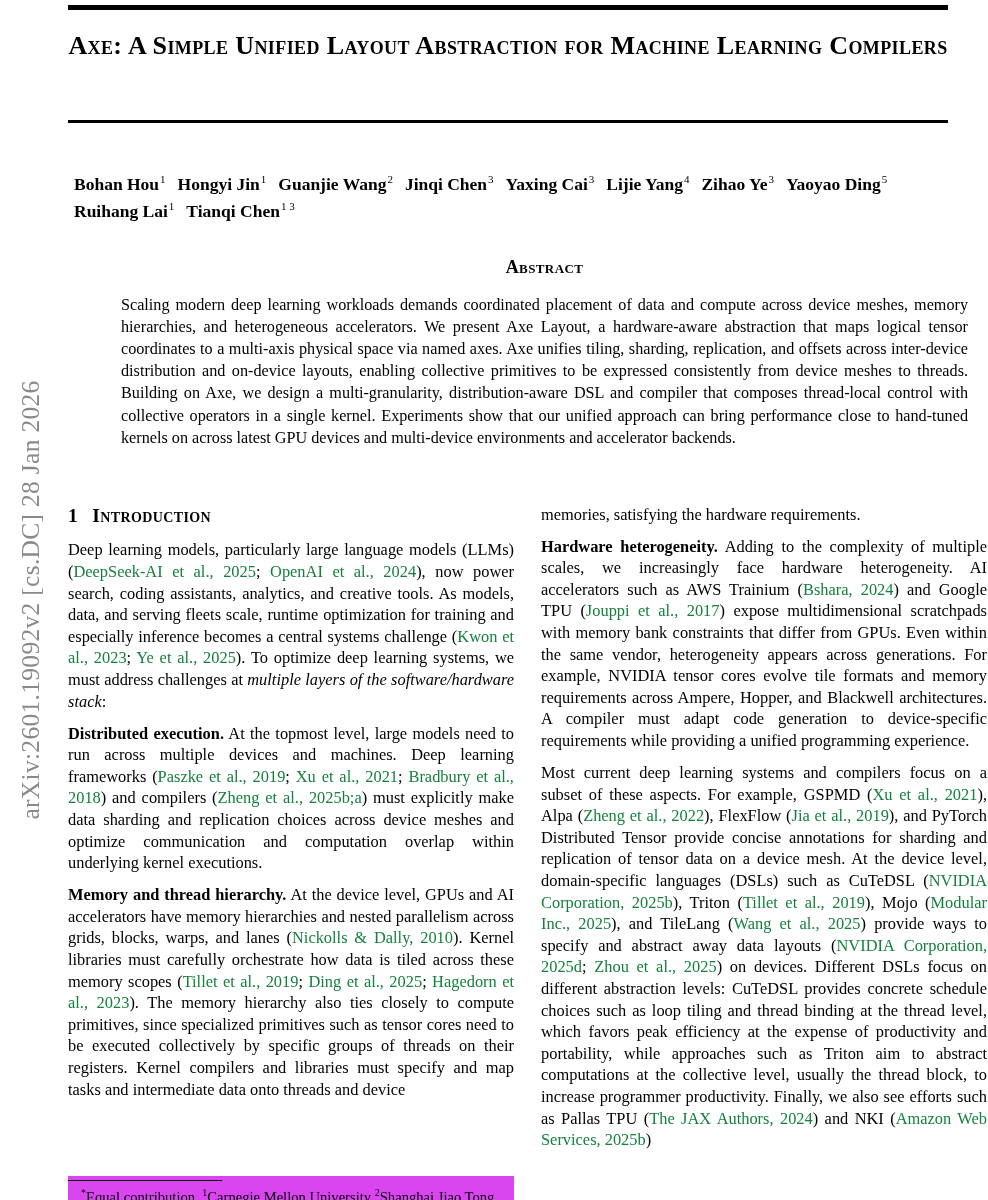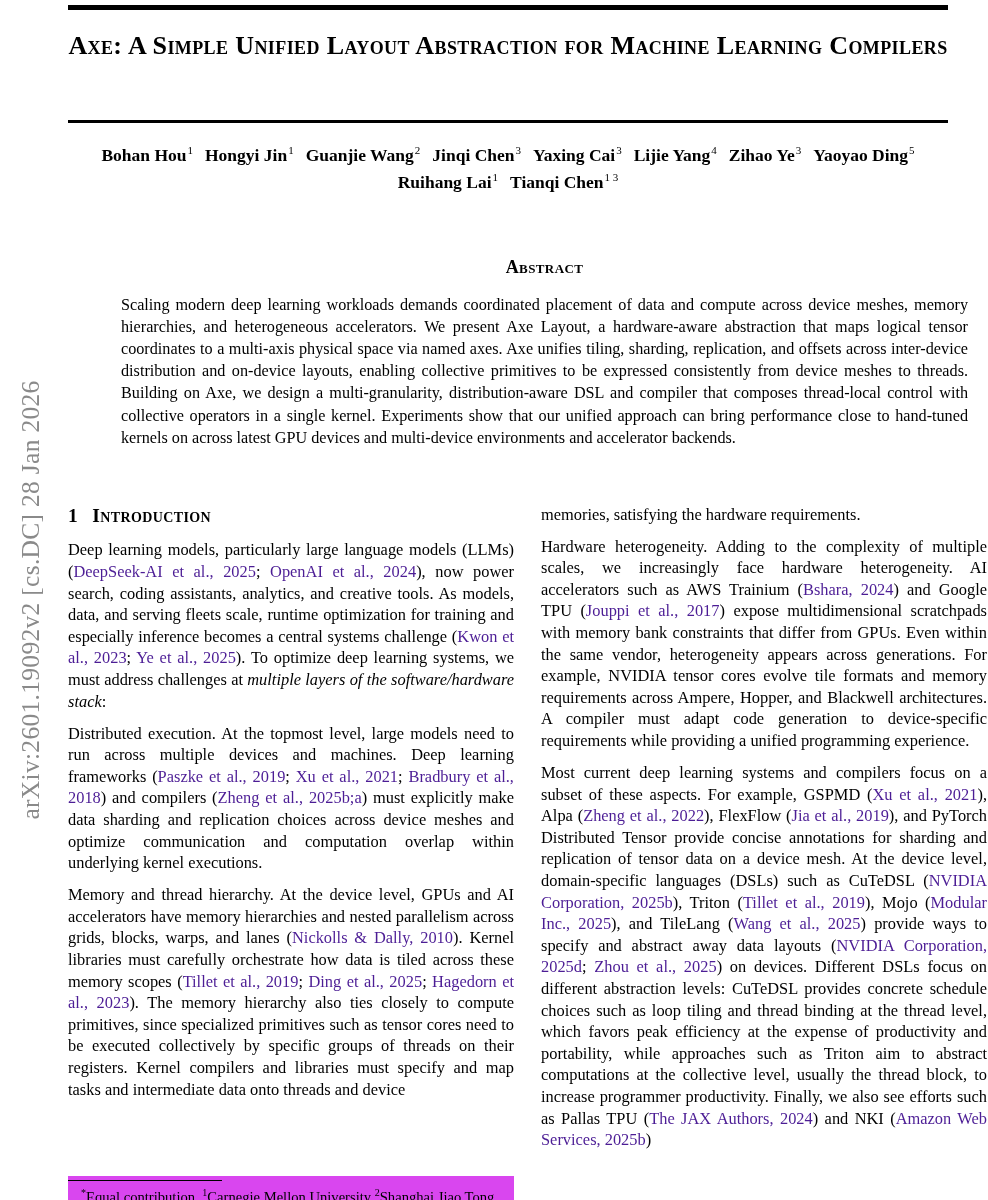--- a/index.html
+++ b/index.html
@@ -74,23 +74,22 @@
     font-variant: small-caps;
     line-height: 1.36;
     letter-spacing: 0.4px;
     margin: 0;
   }
 
   
   #authors-block {
     position: absolute;
     left: 0;
-    top: 142px;
-    width: 880px;
-    text-align: center;
+    top: 171px;
+    width: 880px;
     font-size: 17.5px;
     font-weight: bold;
     line-height: 1.52;
   }
   #authors-block .author {
     white-space: nowrap;
     margin: 0 6px;
   }
   #authors-block sup {
     font-size: 11px;
@@ -157,24 +156,24 @@
   p.body-para {
     font-size: 16.4px;
     line-height: 1.317;
     text-align: justify;
     margin: 0 0 10.5px 0;
     hyphens: none;
   }
   p.body-para.tight { margin-bottom: 10px; font-family: Liberation Serif, serif; }
 
   .lead-in {
-    font-weight: normal;
+    font-weight: bold;
   }
   .cite {
-    color: #4c1d95;
+    color: #15803d;
   }
   .emph {
     font-style: italic;
   }
 
   
   #footnote-block {
     position: absolute;
     left: 0;
     bottom: 0;

